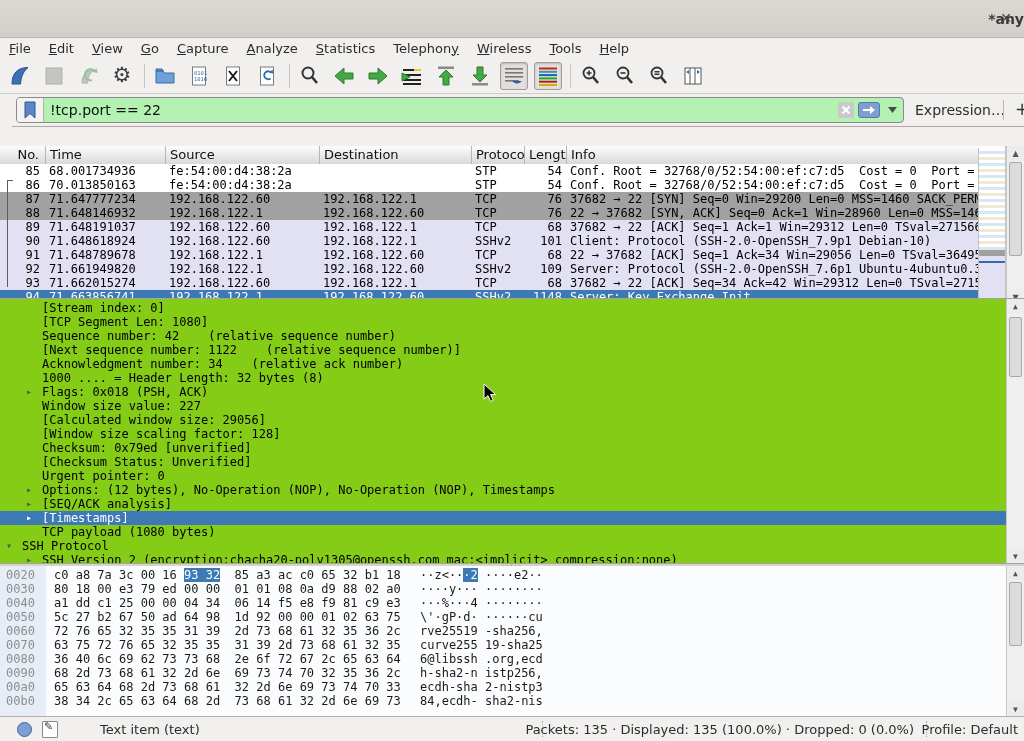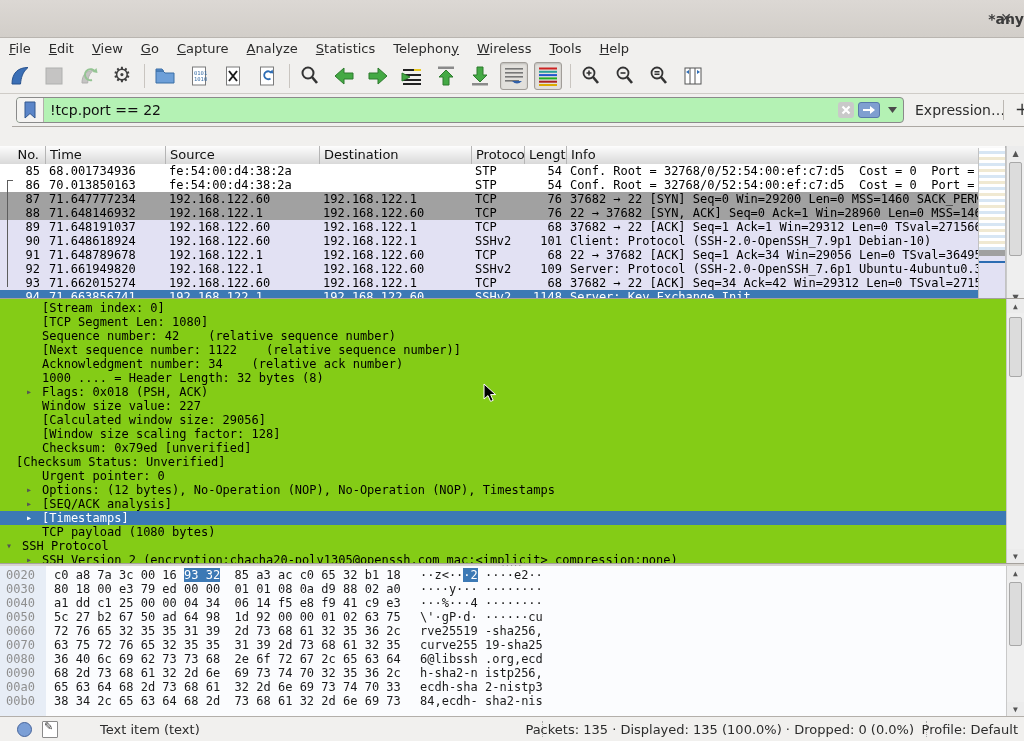--- a/index.html
+++ b/index.html
@@ -349,21 +349,21 @@
       <div class="drow" style="padding-left: 26px;"><span class="arrow"></span><span>[TCP Segment Len: 1080]</span></div>
       <div class="drow" style="padding-left: 26px;"><span class="arrow"></span><span>Sequence number: 42    (relative sequence number)</span></div>
       <div class="drow" style="padding-left: 26px;"><span class="arrow"></span><span>[Next sequence number: 1122    (relative sequence number)]</span></div>
       <div class="drow" style="padding-left: 26px;"><span class="arrow"></span><span>Acknowledgment number: 34    (relative ack number)</span></div>
       <div class="drow" style="padding-left: 26px;"><span class="arrow"></span><span>1000 .... = Header Length: 32 bytes (8)</span></div>
       <div class="drow" style="padding-left: 26px;"><span class="arrow">▸</span><span>Flags: 0x018 (PSH, ACK)</span></div>
       <div class="drow" style="padding-left: 26px;"><span class="arrow"></span><span>Window size value: 227</span></div>
       <div class="drow" style="padding-left: 26px;"><span class="arrow"></span><span>[Calculated window size: 29056]</span></div>
       <div class="drow" style="padding-left: 26px;"><span class="arrow"></span><span>[Window size scaling factor: 128]</span></div>
       <div class="drow" style="padding-left: 26px;"><span class="arrow"></span><span>Checksum: 0x79ed [unverified]</span></div>
-      <div class="drow" style=""><span class="arrow"></span><span>[Checksum Status: Unverified]</span></div>
+      <div class="drow" style="padding-left: 26px;"><span class="arrow"></span><span>[Checksum Status: Unverified]</span></div>
       <div class="drow" style="padding-left: 26px;"><span class="arrow"></span><span>Urgent pointer: 0</span></div>
       <div class="drow" style="padding-left: 26px;"><span class="arrow">▸</span><span>Options: (12 bytes), No-Operation (NOP), No-Operation (NOP), Timestamps</span></div>
       <div class="drow" style="padding-left: 26px;"><span class="arrow">▸</span><span>[SEQ/ACK analysis]</span></div>
       <div class="drow sel" style="padding-left: 26px;"><span class="arrow">▸</span><span>[Timestamps]</span></div>
       <div class="drow" style="padding-left: 26px;"><span class="arrow"></span><span>TCP payload (1080 bytes)</span></div>
       <div class="drow" style="padding-left: 6px;"><span class="arrow">▾</span><span>SSH Protocol</span></div>
       <div class="drow" style="padding-left: 26px;"><span class="arrow">▸</span><span>SSH Version 2 (encryption:chacha20-poly1305@openssh.com mac:&lt;implicit&gt; compression:none)</span></div>
     </div>
   <div class="vscroll abs" style="left:1006px;top:0;height:264px;">
     <div class="sb-btn" style="top:0;">▲</div>
@@ -374,21 +374,21 @@
 
 <div class="abs splitter" style="top:563px;">
     <div class="grip"></div>
   </div>
 
 <div class="abs hexpane">
   <div class="offset-strip"></div>
   <div class="hrows">
       <div class="hrow"><span class="hoff">0020</span><span class="hhex">c0 a8 7a 3c 00 16 <span class="hl">93 32</span>  85 a3 ac c0 65 32 b1 18</span><span class="hasc">··z&lt;··<span class="hl">·2</span> ····e2··</span></div>
       <div class="hrow"><span class="hoff">0030</span><span class="hhex">80 18 00 e3 79 ed 00 00  01 01 08 0a d9 88 02 a0</span><span class="hasc">····y··· ········</span></div>
-      <div class="hrow"><span class="hoff">0040</span><span class="hhex">a1 dd c1 25 00 00 04 34  06 14 f5 e8 f9 41 c9 e3</span><span class="hasc">···%···4 ········</span></div>
+      <div class="hrow"><span class="hoff">0040</span><span class="hhex">a1 dd c1 25 00 00 04 34  06 14 f5 e8 f9 81 c9 e3</span><span class="hasc">···%···4 ········</span></div>
       <div class="hrow"><span class="hoff">0050</span><span class="hhex">5c 27 b2 67 50 ad 64 98  1d 92 00 00 01 02 63 75</span><span class="hasc">\'·gP·d· ······cu</span></div>
       <div class="hrow"><span class="hoff">0060</span><span class="hhex">72 76 65 32 35 35 31 39  2d 73 68 61 32 35 36 2c</span><span class="hasc">rve25519 -sha256,</span></div>
       <div class="hrow"><span class="hoff">0070</span><span class="hhex">63 75 72 76 65 32 35 35  31 39 2d 73 68 61 32 35</span><span class="hasc">curve255 19-sha25</span></div>
       <div class="hrow"><span class="hoff">0080</span><span class="hhex">36 40 6c 69 62 73 73 68  2e 6f 72 67 2c 65 63 64</span><span class="hasc">6@libssh .org,ecd</span></div>
       <div class="hrow"><span class="hoff">0090</span><span class="hhex">68 2d 73 68 61 32 2d 6e  69 73 74 70 32 35 36 2c</span><span class="hasc">h-sha2-n istp256,</span></div>
       <div class="hrow"><span class="hoff">00a0</span><span class="hhex">65 63 64 68 2d 73 68 61  32 2d 6e 69 73 74 70 33</span><span class="hasc">ecdh-sha 2-nistp3</span></div>
       <div class="hrow"><span class="hoff">00b0</span><span class="hhex">38 34 2c 65 63 64 68 2d  73 68 61 32 2d 6e 69 73</span><span class="hasc">84,ecdh- sha2-nis</span></div>
     </div>
   <div class="vscroll abs" style="left:1006px;top:0;height:150px;">
     <div class="sb-btn" style="top:0;">▲</div>

